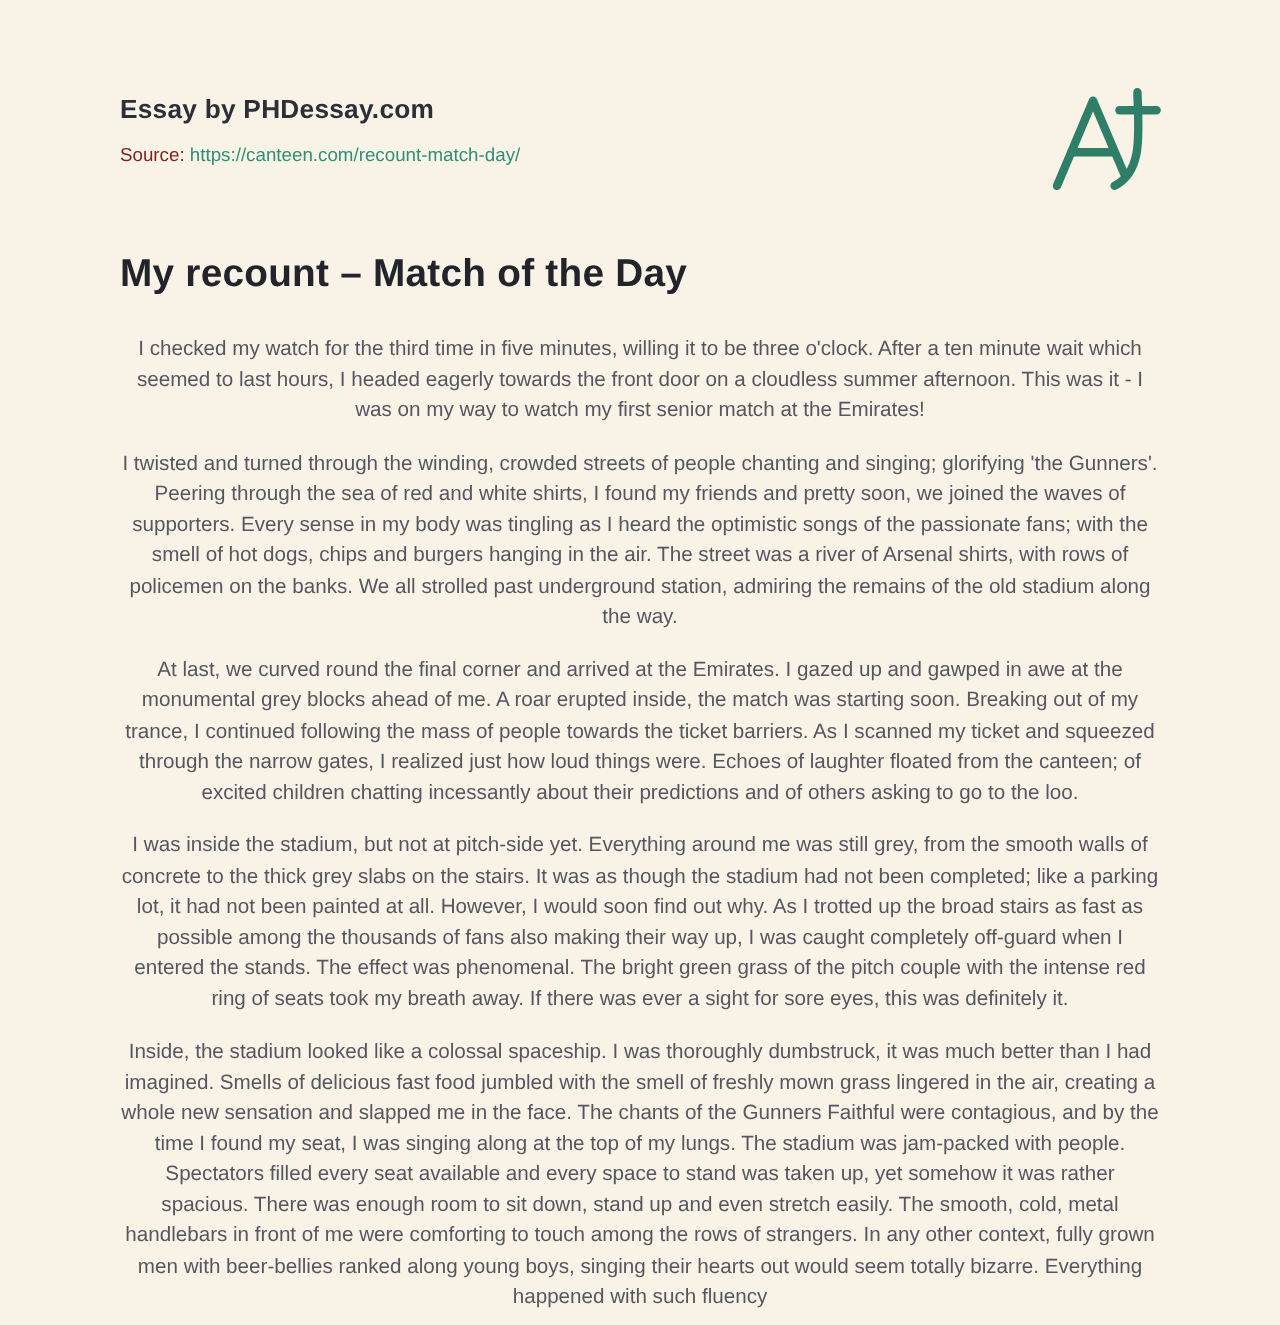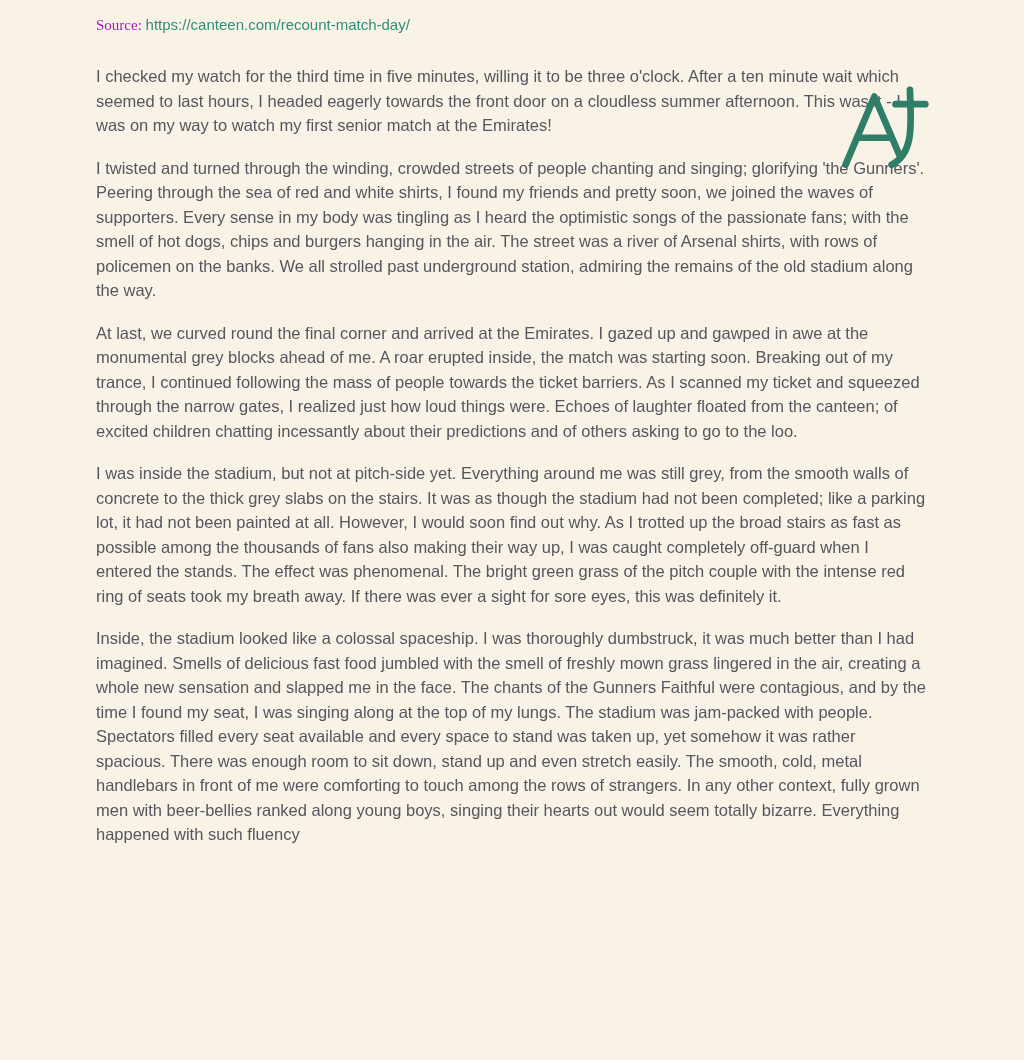--- a/index.html
+++ b/index.html
@@ -23,22 +23,21 @@
     font-size: 21px;
     font-weight: 700;
     color: #2e2e36;
     letter-spacing: 0.2px;
   }
   .source-row {
     margin-top: 16px;
     font-size: 15px;
   }
   .source-label {
-    color: #a21caf;
-    font-family: Liberation Serif, serif;
+    color: #7f1d1d;
   }
   .source-link {
     color: #2f8f76;
     text-decoration: none;
   }
   .logo {
     position: absolute;
     top: 68px;
     right: 92px;
     width: 96px;
@@ -50,52 +49,55 @@
   }
   h1.essay-title {
     margin: 68px 0 0 0;
     font-size: 31px;
     font-weight: 700;
     color: #23232b;
     letter-spacing: 0.2px;
   }
   .essay {
     margin-top: 30px;
+    text-align: center;
   }
   .essay p {
     margin: 0 0 18px 0;
     font-size: 16.5px;
     line-height: 24.5px;
     color: #56565e;
     max-width: 836px;
   }
 </style>
 </head>
 <body>
 
 <div class="page">
 
   <header>
+    <div class="byline">Essay by PHDessay.com</div>
 
     <div class="source-row">
       <span class="source-label">Source: </span><a class="source-link" href="#">https://canteen.com/recount-match-day/</a>
     </div>
 
     <div class="logo">
       <svg viewBox="0 0 100 100" fill="none" xmlns="http://www.w3.org/2000/svg">
 
         <path d="M10 84 L40 13 L66 74" stroke="#2e7e68" stroke-width="7" stroke-linecap="round" stroke-linejoin="round"></path>
         <path d="M22 56 L57 56" stroke="#2e7e68" stroke-width="7" stroke-linecap="round"></path>
 
         <path d="M77 6 C78 40 82 72 58 84" stroke="#2e7e68" stroke-width="7" stroke-linecap="round"></path>
         <path d="M62 21 L93 21" stroke="#2e7e68" stroke-width="7" stroke-linecap="round"></path>
       </svg>
     </div>
   </header>
 
+  <h1 class="essay-title">My recount – Match of the Day</h1>
 
   <div class="essay">
     <p>I checked my watch for the third time in five minutes, willing it to be three o'clock. After a ten minute wait which seemed to last hours, I headed eagerly towards the front door on a cloudless summer afternoon. This was it - I was on my way to watch my first senior match at the Emirates!</p>
     <p>I twisted and turned through the winding, crowded streets of people chanting and singing; glorifying 'the Gunners'. Peering through the sea of red and white shirts, I found my friends and pretty soon, we joined the waves of supporters. Every sense in my body was tingling as I heard the optimistic songs of the passionate fans; with the smell of hot dogs, chips and burgers hanging in the air. The street was a river of Arsenal shirts, with rows of policemen on the banks. We all strolled past underground station, admiring the remains of the old stadium along the way.</p>
     <p>At last, we curved round the final corner and arrived at the Emirates. I gazed up and gawped in awe at the monumental grey blocks ahead of me. A roar erupted inside, the match was starting soon. Breaking out of my trance, I continued following the mass of people towards the ticket barriers. As I scanned my ticket and squeezed through the narrow gates, I realized just how loud things were. Echoes of laughter floated from the canteen; of excited children chatting incessantly about their predictions and of others asking to go to the loo.</p>
     <p>I was inside the stadium, but not at pitch-side yet. Everything around me was still grey, from the smooth walls of concrete to the thick grey slabs on the stairs. It was as though the stadium had not been completed; like a parking lot, it had not been painted at all. However, I would soon find out why. As I trotted up the broad stairs as fast as possible among the thousands of fans also making their way up, I was caught completely off-guard when I entered the stands. The effect was phenomenal. The bright green grass of the pitch couple with the intense red ring of seats took my breath away. If there was ever a sight for sore eyes, this was definitely it.</p>
     <p>Inside, the stadium looked like a colossal spaceship. I was thoroughly dumbstruck, it was much better than I had imagined. Smells of delicious fast food jumbled with the smell of freshly mown grass lingered in the air, creating a whole new sensation and slapped me in the face. The chants of the Gunners Faithful were contagious, and by the time I found my seat, I was singing along at the top of my lungs. The stadium was jam-packed with people. Spectators filled every seat available and every space to stand was taken up, yet somehow it was rather spacious. There was enough room to sit down, stand up and even stretch easily. The smooth, cold, metal handlebars in front of me were comforting to touch among the rows of strangers. In any other context, fully grown men with beer-bellies ranked along young boys, singing their hearts out would seem totally bizarre. Everything happened with such fluency</p>
   </div>
 
 </div>

